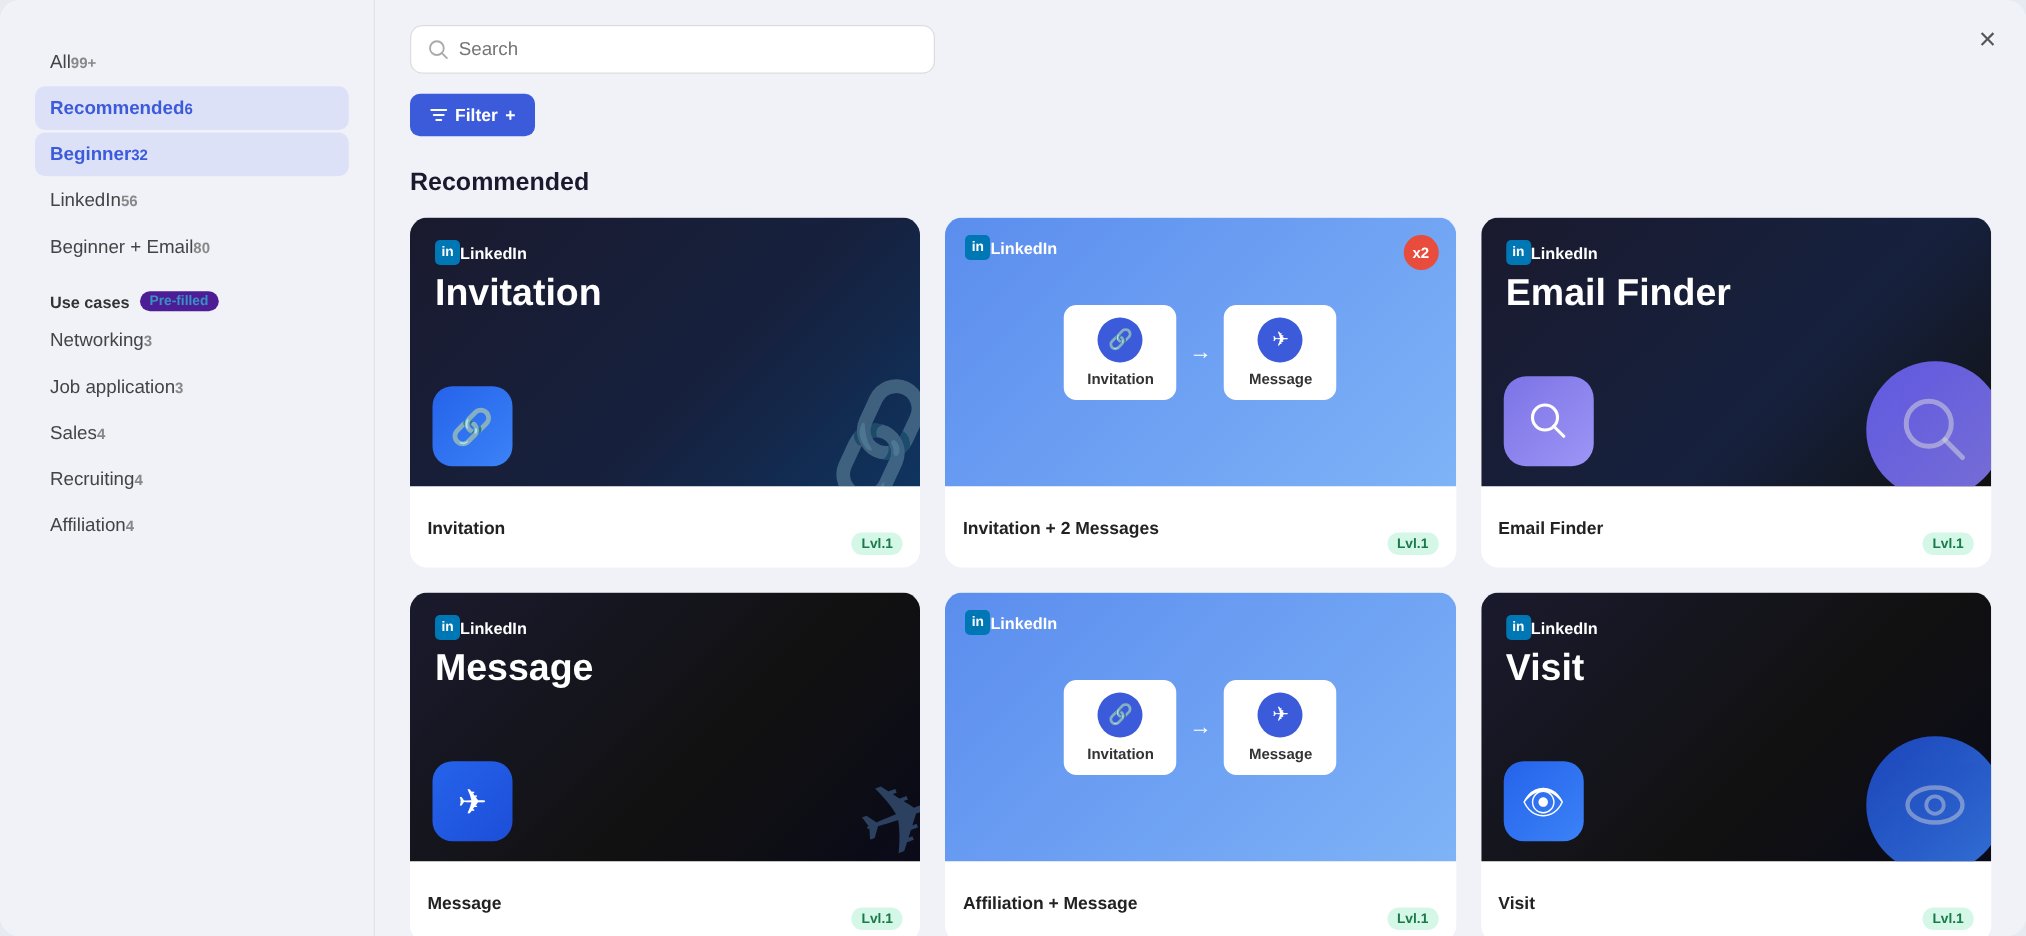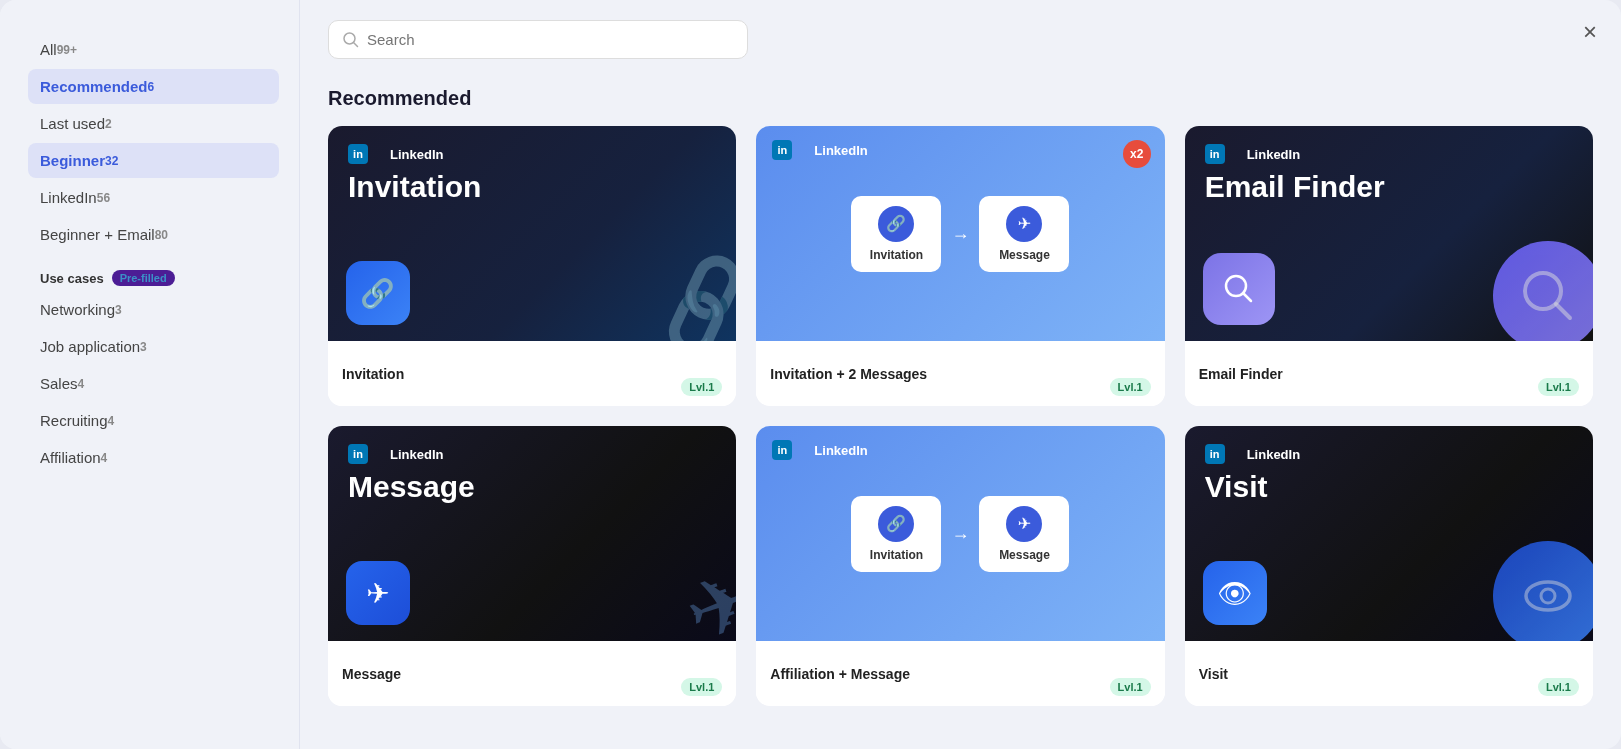--- a/index.html
+++ b/index.html
@@ -198,21 +198,21 @@
     }
     .card-img.visit-bg {
       background: linear-gradient(135deg, #1a1a2e 0%, #111 60%, #0a0a1a 100%);
       display: flex;
       flex-direction: column;
       padding: 18px 20px 0 20px;
     }
     .linkedin-label {
       display: flex;
       align-items: center;
-      gap: 22px;
+      gap: 0;
       color: white;
       font-size: 13px;
       font-weight: 600;
       margin-bottom: 6px;
     }
     .linkedin-logo {
       width: 20px;
       height: 20px;
       background: #0077b5;
       border-radius: 4px;
@@ -395,24 +395,20 @@
   <div class="sidebar">
 
     <div class="sidebar-item">
       <span>All</span>
       <span class="badge">99+</span>
     </div>
     <div class="sidebar-item active">
       <span>Recommended</span>
       <span class="badge">6</span>
     </div>
-    <div class="sidebar-item">
-      <span>Last used</span>
-      <span class="badge">2</span>
-    </div>
     <div class="sidebar-item active">
       <span>Beginner</span>
       <span class="badge">32</span>
     </div>
     <div class="sidebar-item">
       <span>LinkedIn</span>
       <span class="badge">56</span>
     </div>
     <div class="sidebar-item">
       <span>Beginner + Email</span>
@@ -451,20 +447,31 @@
     <div class="main-header">
       <div class="search-box">
         <svg class="search-icon-svg" width="16" height="16" viewBox="0 0 16 16" fill="none">
           <circle cx="6.5" cy="6.5" r="5.5" stroke="#aaa" stroke-width="1.5"></circle>
           <line x1="10.5" y1="10.5" x2="14.5" y2="14.5" stroke="#aaa" stroke-width="1.5" stroke-linecap="round"></line>
         </svg>
         <input type="text" placeholder="Search" style="">
       </div>
     </div>
 
+    <div style="margin-bottom: 14px;">
+      <button class="filter-btn">
+        <svg width="14" height="14" viewBox="0 0 14 14" fill="none">
+          <line x1="1" y1="3" x2="13" y2="3" stroke="white" stroke-width="1.5" stroke-linecap="round"></line>
+          <line x1="3" y1="7" x2="11" y2="7" stroke="white" stroke-width="1.5" stroke-linecap="round"></line>
+          <line x1="5" y1="11" x2="9" y2="11" stroke="white" stroke-width="1.5" stroke-linecap="round"></line>
+        </svg>
+        <span>Filter</span>
+        <span>+</span>
+      </button>
+    </div>
 
     <div class="section-title">Recommended</div>
 
     <div class="cards-grid">
 
       <div class="card">
         <div class="card-img invitation-bg">
           <div class="linkedin-label">
             <div class="linkedin-logo">in</div>
             <span>LinkedIn</span>

